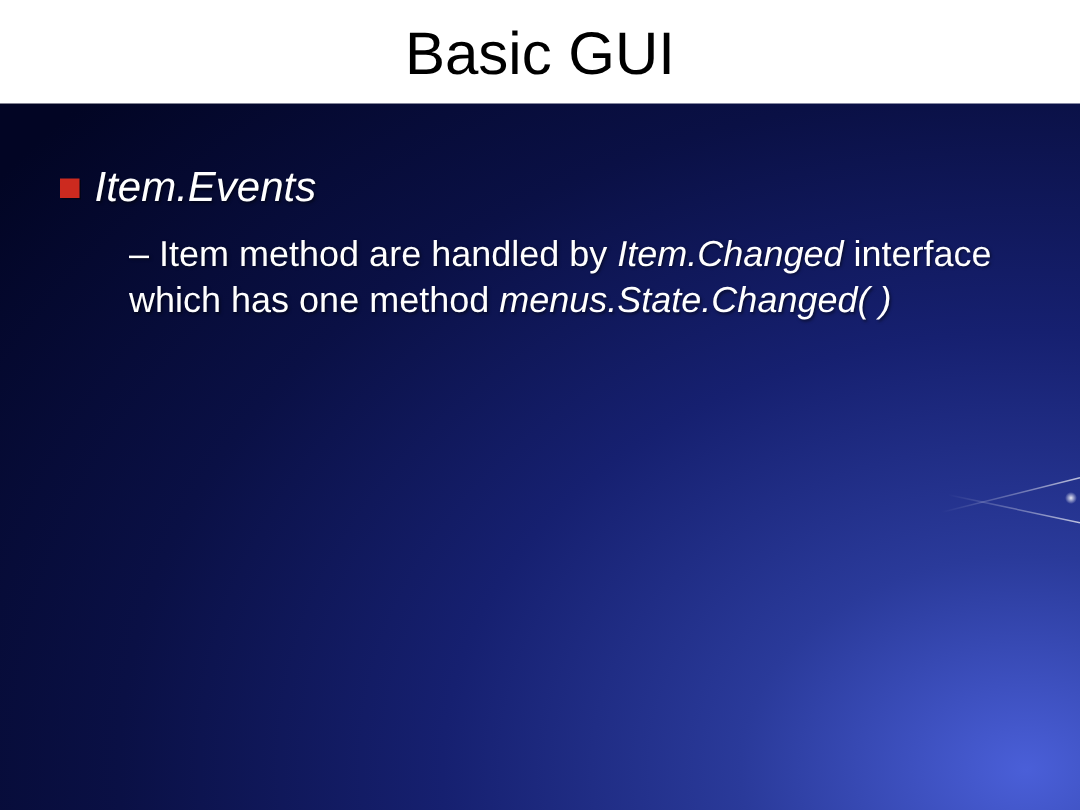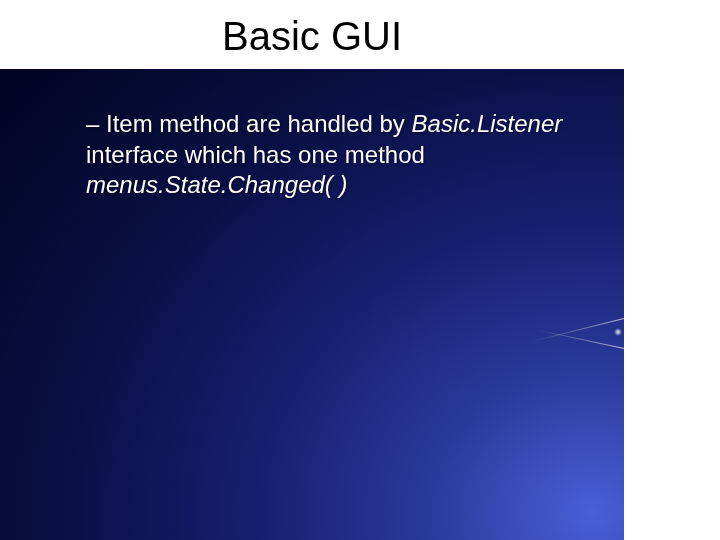--- a/index.html
+++ b/index.html
@@ -5,21 +5,21 @@
   html, body {
     margin: 0;
     padding: 0;
     width: 720px;
     height: 540px;
     font-family: Arial, Helvetica, sans-serif;
     overflow: hidden;
   }
   .slide {
     position: relative;
-    width: 624px;
+    width: 720px;
     height: 540px;
     background: radial-gradient(ellipse 120% 120% at 95% 95%,
       #4a5fd8 0%,
       #2a3a9a 22%,
       #162070 45%,
       #0a1045 70%,
       #020524 100%);
     box-sizing: border-box;
   }
   .title-band {
@@ -112,23 +112,27 @@
 <body>
 
 <div class="slide">
 
   <div class="title-band">
     <span class="title">Basic GUI</span>
   </div>
 
   <div class="content">
 
+    <div class="bullet-row">
+      <span class="red-square"></span>
+      <span class="section-heading">Item.Events</span>
+    </div>
 
     <div class="sub-list">
-      <div class="sub-item"><span class="dash">– </span><span>Item method are handled by </span><span class="italic">Basic.Listener</span><span> interface which has one method </span><span class="italic">menus.State.Changed( )</span></div>
+      <div class="sub-item"><span class="dash">– </span><span>Item method are handled by </span><span class="italic">Item.Changed</span><span> interface which has one method </span><span class="italic">menus.State.Changed( )</span></div>
     </div>
 
   </div>
 
   <div class="flare">
     <div class="flare-star"></div>
   </div>
 
 </div>
 

